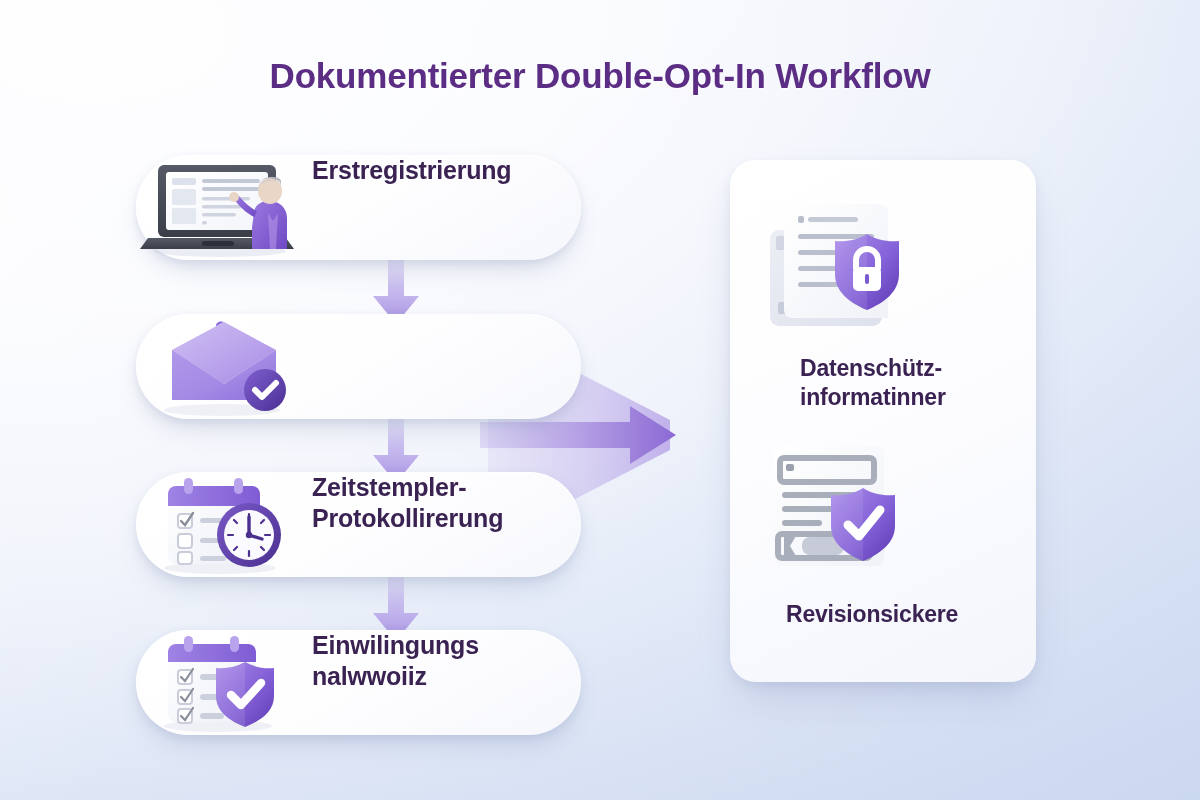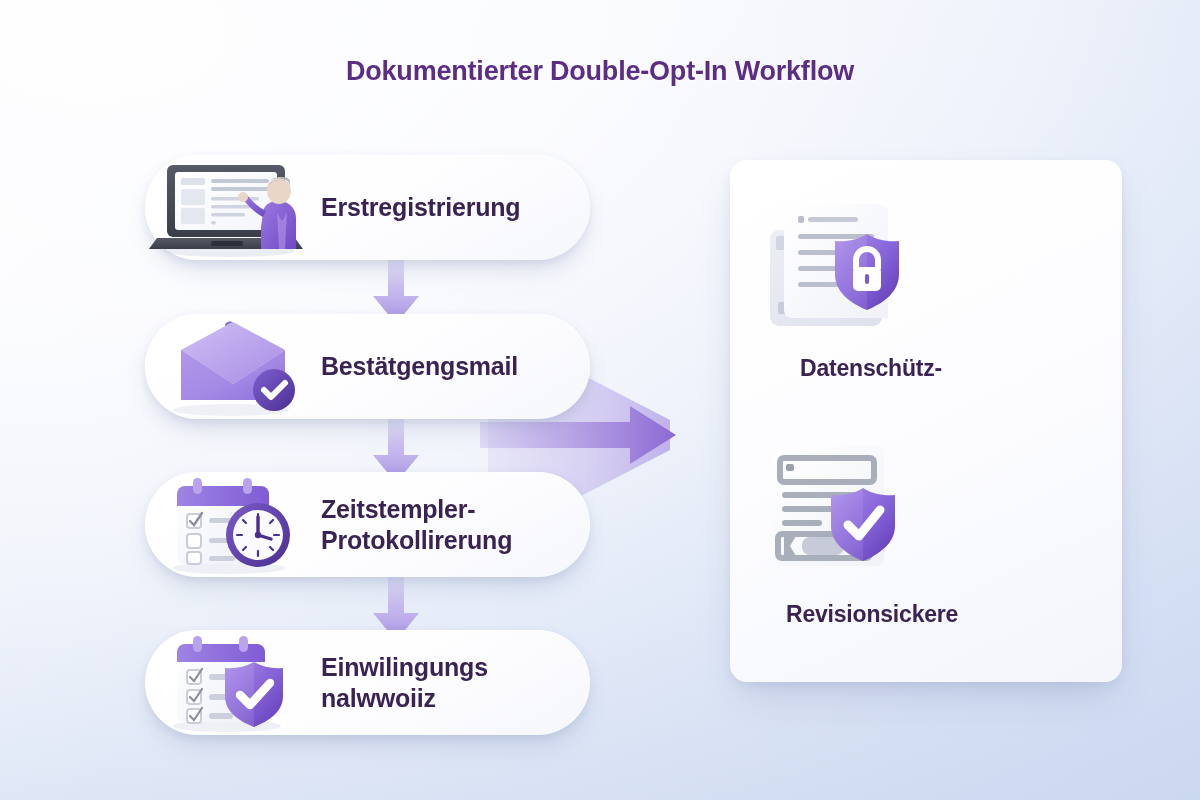--- a/index.html
+++ b/index.html
@@ -14,33 +14,33 @@
       radial-gradient(150% 120% at 8% 4%, #fdfdff 0%, #fafbfe 26%, #f1f4fb 52%, #e2e9f7 74%, #cfdaf0 100%);
   }
   #stage::after{
     content:"";position:absolute;inset:0;pointer-events:none;
     background:linear-gradient(135deg, rgba(255,255,255,.55) 0%, rgba(255,255,255,0) 45%, rgba(197,213,241,.38) 100%);
   }
 
   
   .title{
     position:absolute;left:0;right:0;top:56px;text-align:center;
-    font-size:27px;font-weight:bold;letter-spacing:-0.2px;
+    font-size:35px;font-weight:bold;letter-spacing:-0.2px;
     color:#5b2d84;z-index:6;
     text-shadow:0 1px 0 rgba(255,255,255,.8);
   }
 
   
   .card{
-    position:absolute;left:145px;width:445px;height:105px;
+    position:absolute;left:136px;width:445px;height:105px;
     border-radius:56px;
     background:linear-gradient(150deg,#ffffff 0%,#fefeff 48%,#f6f7fc 100%);
     box-shadow:0 14px 26px -8px rgba(120,135,175,.30), 0 3px 8px rgba(120,135,175,.14),
                inset 0 1px 0 rgba(255,255,255,.9);
-    display:flex;align-items:center;z-index:4;
+    display:flex;z-index:4;
   }
   .card .art{
     width:170px;height:105px;position:relative;flex:0 0 170px;
     margin-left:6px;
   }
   .card .lbl{
     flex:1;color:#3a2352;font-size:25px;font-weight:bold;line-height:1.22;
     letter-spacing:-0.2px;padding-right:18px;
   }
   .card .lbl .l2{display:block;}
@@ -54,22 +54,22 @@
   .varrow{position:absolute;left:369px;width:54px;height:76px;z-index:2;}
   #va0{top:252px;}
   #va1{top:411px;}
   #va2{top:569px;}
 
   
   .funnel{position:absolute;left:480px;top:320px;width:235px;height:230px;z-index:1;}
 
   
   .panel{
-    position:absolute;left:730px;top:160px;width:392px;height:522px;
-    border-radius:17px;
+    position:absolute;left:730px;top:160px;width:306px;height:522px;
+    border-radius:26px;
     background:linear-gradient(155deg,#ffffff 0%,#fdfdff 45%,#f4f6fc 100%);
     box-shadow:0 20px 40px -12px rgba(120,135,175,.32), 0 4px 10px rgba(120,135,175,.13),
                inset 0 1px 0 rgba(255,255,255,.9);
     z-index:3;
   }
   .pitem{position:absolute;left:0;width:340px;}
   #pitem0{top:22px;height:248px;}
   #pitem1{top:268px;height:248px;}
   .pitem .part{position:absolute;left:28px;top:8px;width:175px;height:155px;}
   .pitem .plbl{
@@ -215,24 +215,20 @@
         <path d="M30,36 L82,8 L134,36 L134,86 L30,86 Z" fill="url(#envBack)"></path>
 
         <path d="M30,36 L30,86 L134,86 L134,36 L82,70 Z" fill="url(#envBody)"></path>
 
         <path d="M30,36 L82,8 L134,36 L82,70 Z" fill="url(#envFlap)"></path>
         <path d="M30,36 L82,70 L30,86 Z" fill="#a68ae5" opacity=".55"></path>
 
         <circle cx="123" cy="76" r="21" fill="url(#badgeG)"></circle>
         <path d="M113,76 L120,83 L134,69" stroke="#ffffff" stroke-width="6" fill="none" stroke-linecap="round" stroke-linejoin="round"></path>
       </svg>
-    </div>
-    <div class="lbl">
-      <span>Bestätgengsmail</span>
-      <span class="l2"></span>
     </div>
   </div>
 
   <div class="card" id="card3">
     <div class="art">
       <svg width="170" height="105" viewBox="0 0 170 105">
         <defs>
           <linearGradient id="shieldG" x1="0" y1="0" x2="1" y2="1">
             <stop offset="0%" stop-color="#a98ae8"></stop>
               <stop offset="55%" stop-color="#8360d6"></stop>
@@ -354,20 +350,21 @@
 
           <path d="M109,44 C118,50 130,52 141,51 L141,84 C141,102 126,113 109,120 C92,113 77,102 77,84 L77,51 C88,52 100,50 109,44 Z" fill="url(#shieldLockG)"></path>
           <path d="M109,44 L109,120 C92,113 77,102 77,84 L77,51 C88,52 100,50 109,44 Z" fill="#ffffff" opacity=".09"></path>
           <path d="M98,78 L98,70 a11,11 0 0 1 22,0 L120,78" stroke="#ffffff" stroke-width="6" fill="none" stroke-linecap="round"></path>
           <rect x="95" y="77" width="28" height="24" rx="5" fill="#ffffff"></rect>
           <rect x="107" y="84" width="4" height="10" rx="2" fill="#7a5ad0"></rect>
         </svg>
       </div>
       <div class="plbl">
         <span>Datenschütz-</span>
+        <span class="l2">informatinner</span>
       </div>
     </div>
 
     <div class="pitem" id="pitem1">
       <div class="part">
         <svg width="175" height="155" viewBox="0 0 175 155">
           <defs>
             <linearGradient id="shieldChkG" x1="0" y1="0" x2="1" y2="1">
               <stop offset="0%" stop-color="#ab8dea"></stop>
                 <stop offset="55%" stop-color="#8462d8"></stop>

